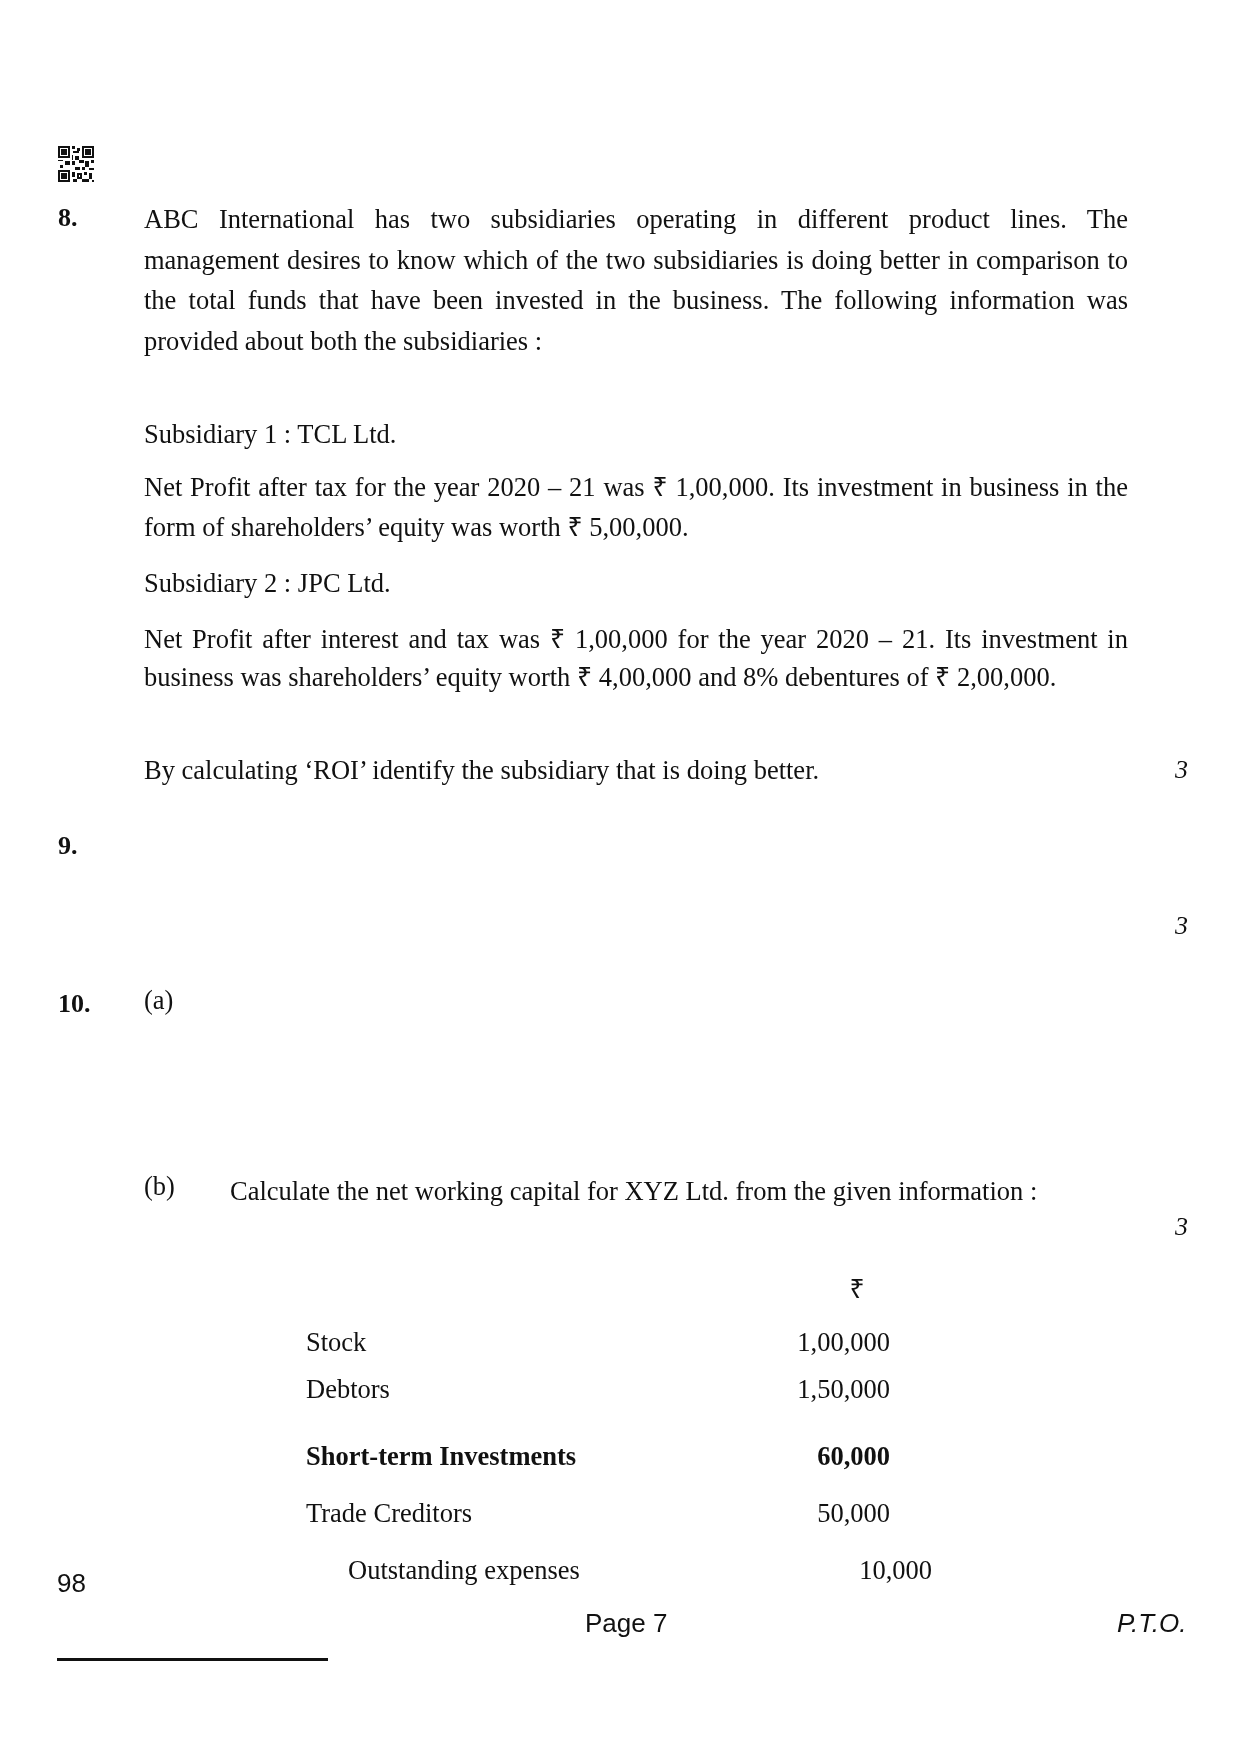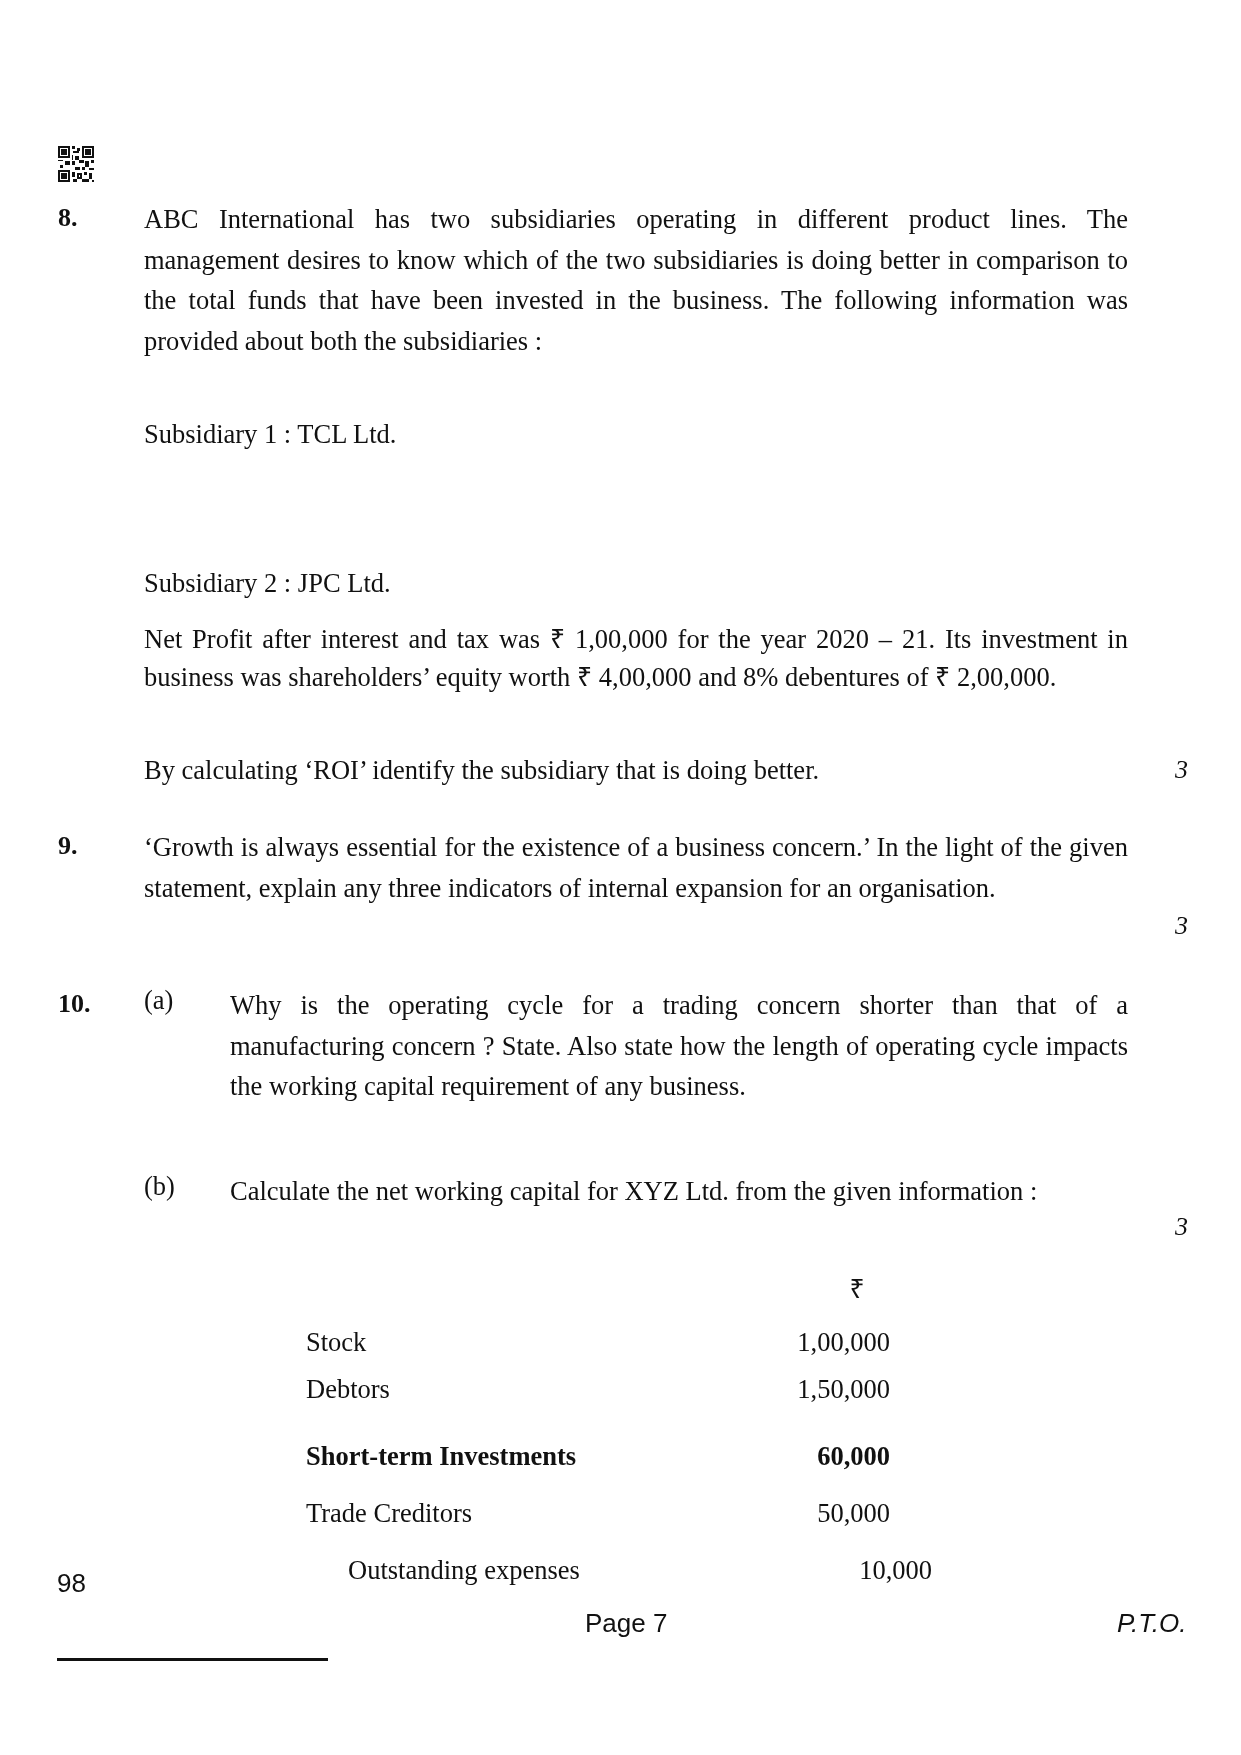--- a/index.html
+++ b/index.html
@@ -59,34 +59,33 @@
       <rect x="18" y="16" width="2" height="3" fill="#111"></rect>
       <rect x="9" y="19" width="2" height="2" fill="#111"></rect>
     <rect x="14" y="19" width="4" height="2" fill="#111"></rect>
       <rect x="20" y="20" width="1" height="1" fill="#111"></rect>
   </svg>
 
   <div class="qnum" style="top:203px;">8.</div>
   <div class="para" style="top:199px;">ABC International has two subsidiaries operating in different product lines. The management desires to know which of the two subsidiaries is doing better in comparison to the total funds that have been invested in the business. The following information was provided about both the subsidiaries :</div>
 
   <div class="line" style="left:144px; top:419px;">Subsidiary 1 : TCL Ltd.</div>
+  <div class="para" style="top:467px; line-height:40px;">Net Profit after tax for the year 2020 – 21 was ₹ 1,00,000. Its investment in business in the form of  shareholders’ equity was worth ₹ 5,00,000.</div>
 
   <div class="line" style="left:144px; top:568px;">Subsidiary 2 : JPC Ltd.</div>
   <div class="para" style="top:620px; line-height:38px;">Net Profit after interest and tax was ₹ 1,00,000 for the year 2020 – 21. Its investment in business was shareholders’ equity worth ₹ 4,00,000 and 8% debentures of ₹ 2,00,000.</div>
 
   <div class="line" style="left:144px; top:755px;">By calculating ‘ROI’ identify the subsidiary that is doing better.</div>
   <div class="marks" style="top:755px;">3</div>
 
   <div class="qnum" style="top:831px;">9.</div>
-  <div class="para" style="top:827px;">‘Growth is always essential for the existence of a business concern.’ In the light of the given statement, explain any three indicators of internal expansion for an organisation.</div>
   <div class="marks" style="top:911px;">3</div>
 
   <div class="qnum" style="top:989px;">10.</div>
   <div class="sub-label" style="top:985px;">(a)</div>
-  <div class="sub-para" style="top:985px;">Why is the operating cycle for a trading concern shorter than that of a manufacturing concern ? State. Also state how the length of operating cycle impacts the working capital requirement of any business.</div>
 
   <div class="sub-label" style="top:1171px;">(b)</div>
   <div class="sub-para" style="top:1171px;">Calculate the net working capital for XYZ Ltd. from the given information :</div>
   <div class="marks" style="top:1212px;">3</div>
 
   <div class="tbl">
     <div class="hdr">₹</div>
     <div class="row" style="top:57px;">
       <span class="lbl">Stock</span>
       <span class="val">1,00,000</span>

